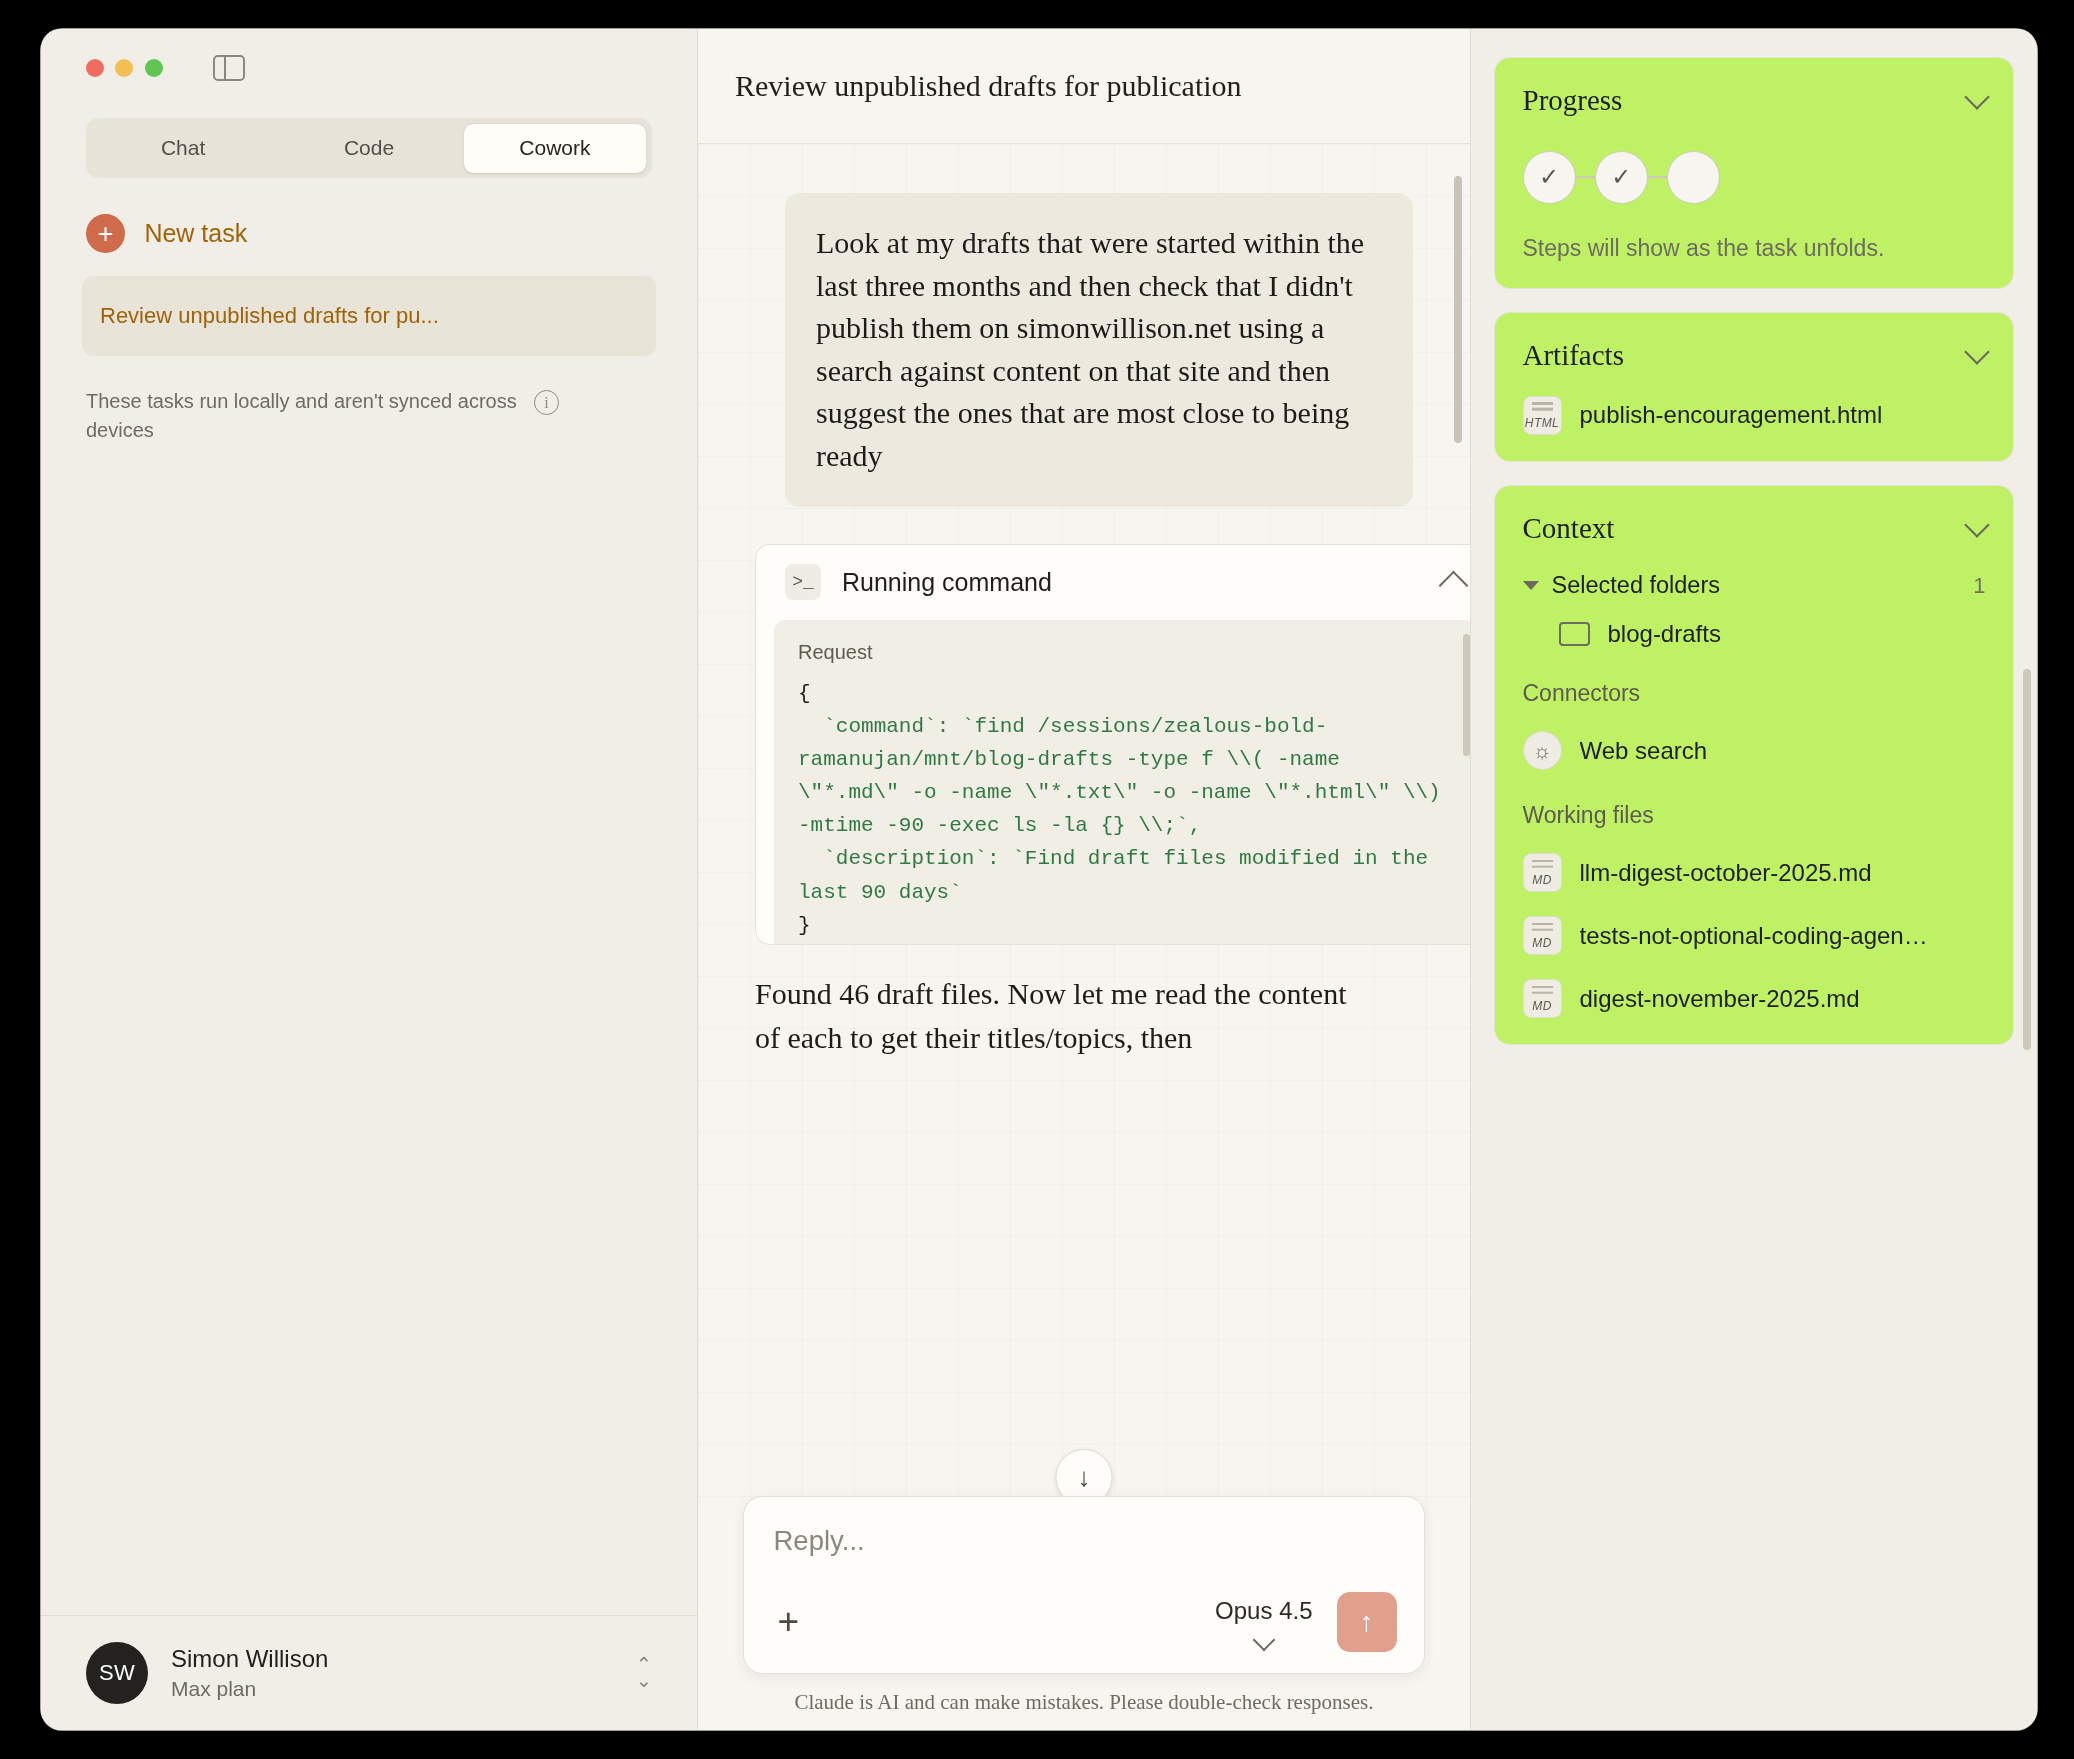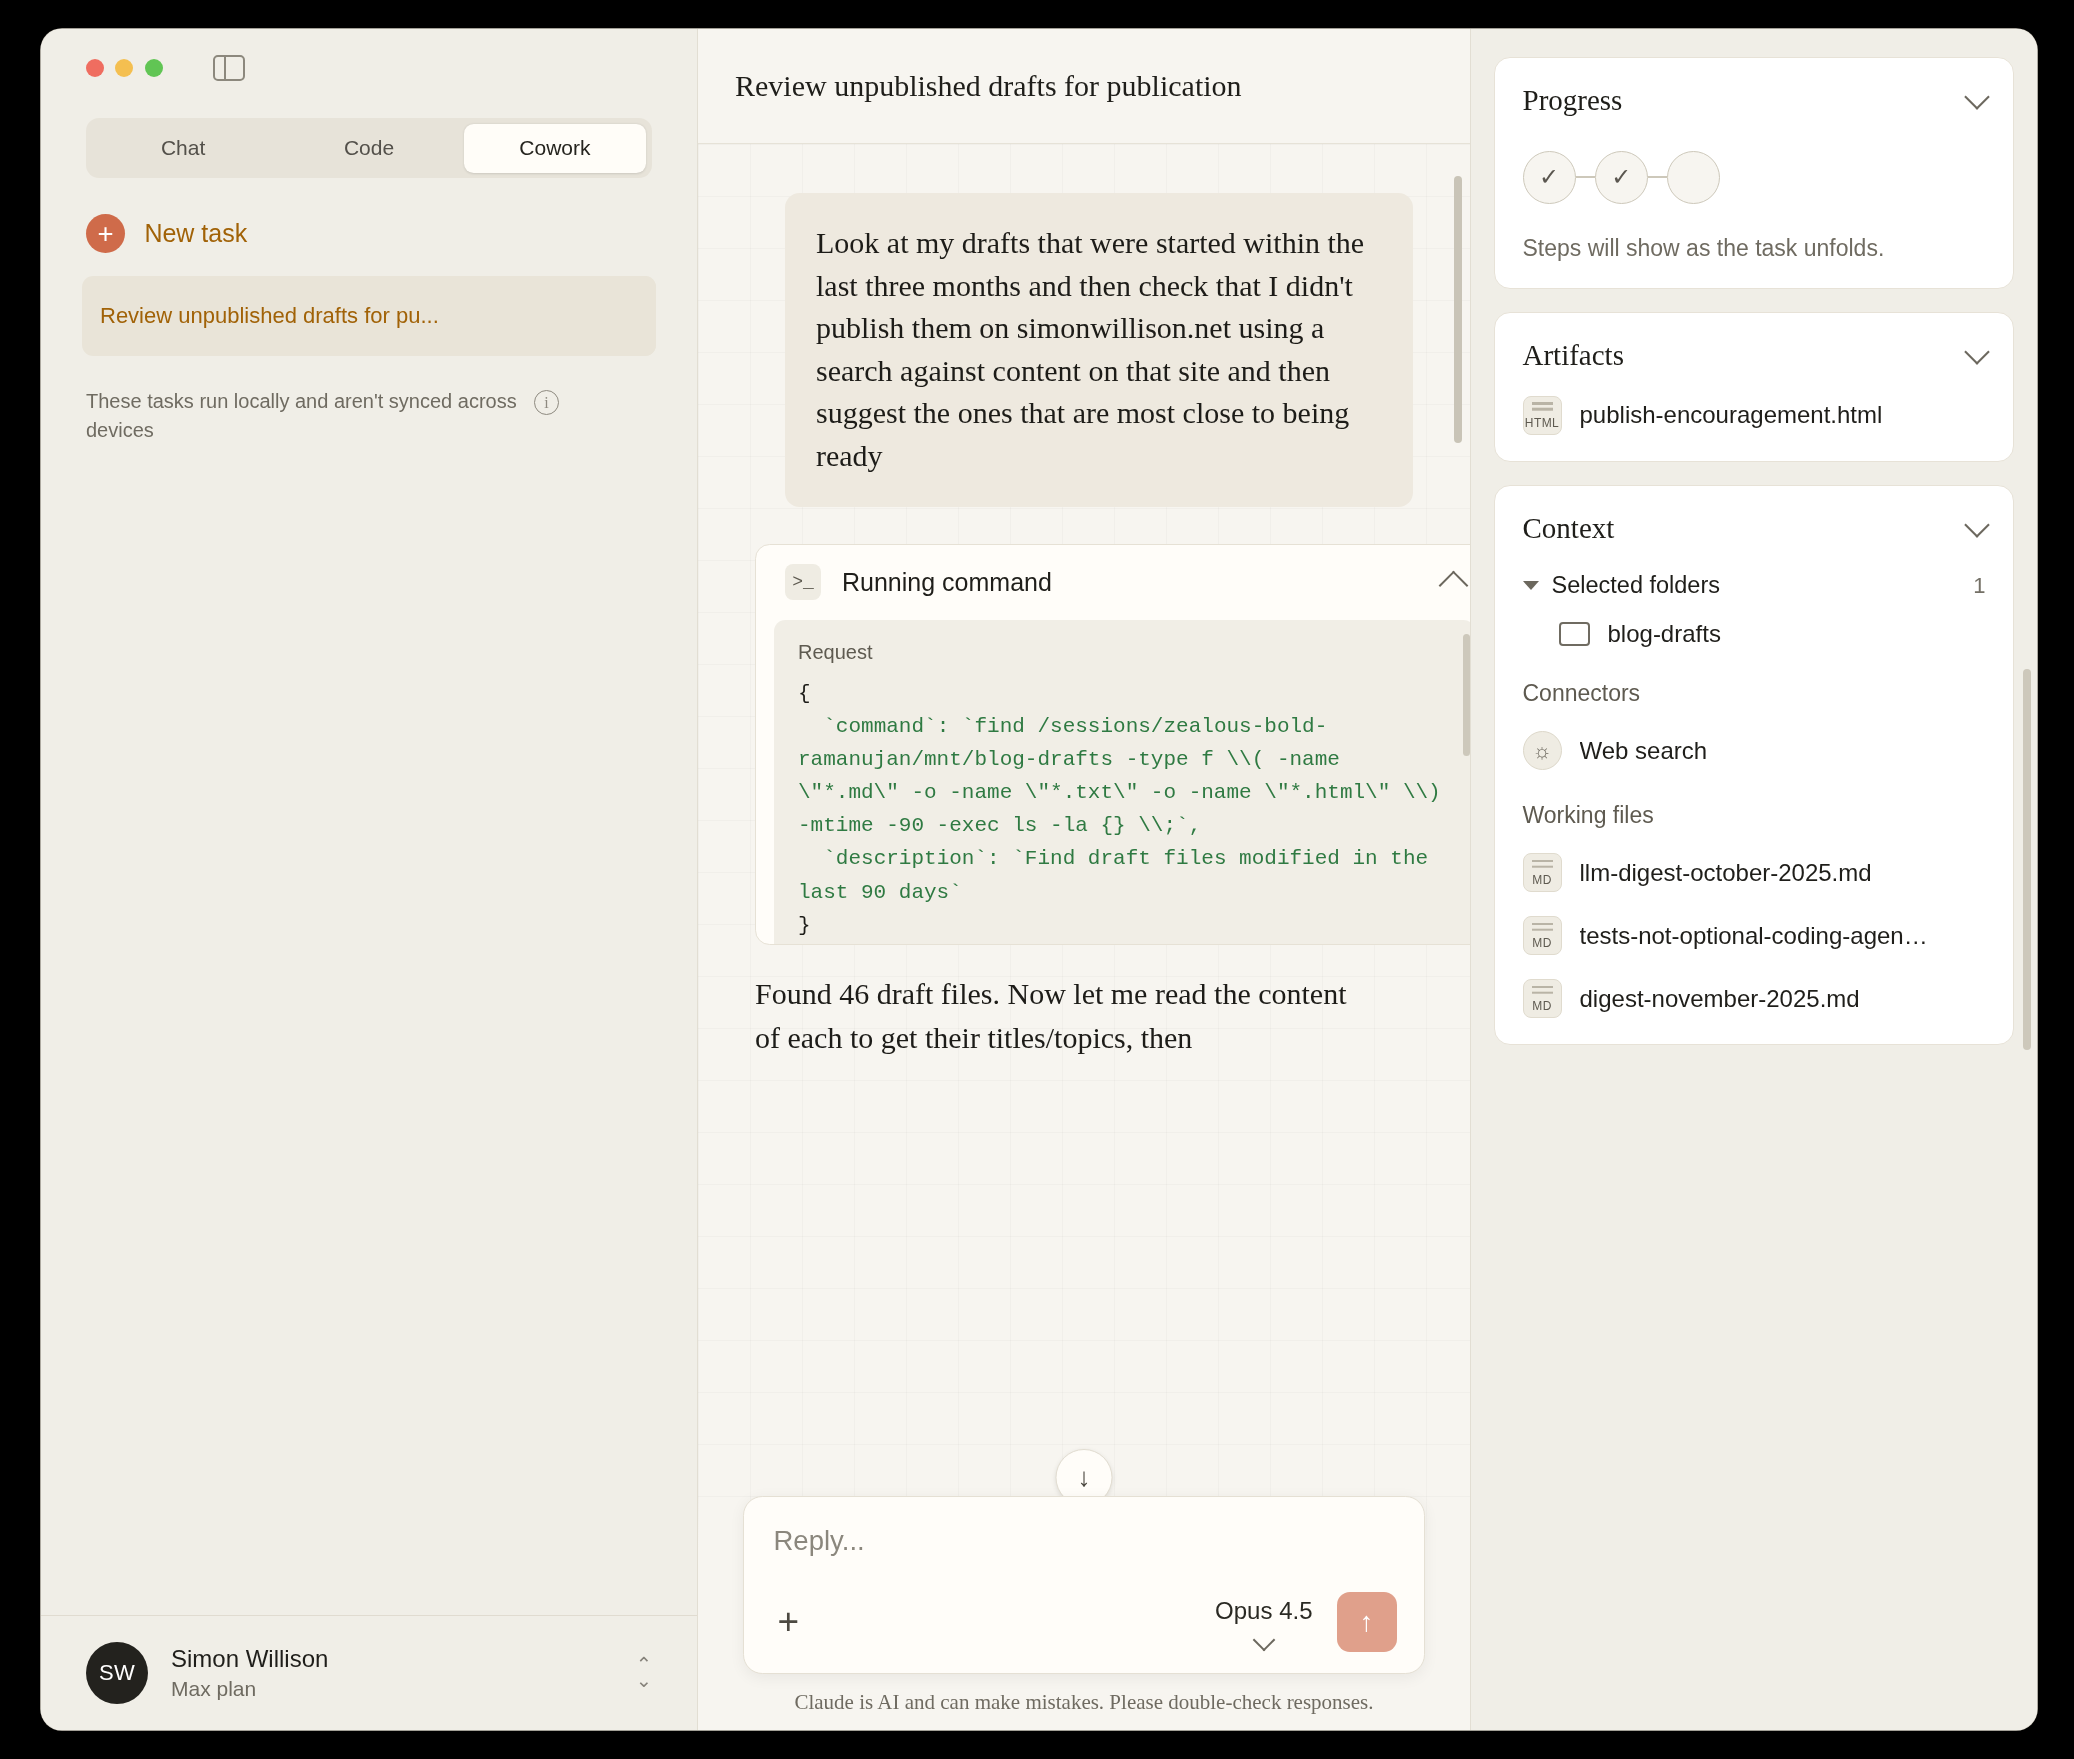--- a/index.html
+++ b/index.html
@@ -394,21 +394,21 @@
     width: 567px;
     background: #f0eee7;
     border-left: 0.8px solid #e2ded3;
     padding: 27.5px 23px;
     display: flex;
     flex-direction: column;
     gap: 23px;
     position: relative;
   }
   .card {
-    background: #ffffff;
+    background: #bef264;
     border: 0.8px solid #e7e2d7;
     border-radius: 16px;
     padding: 26px 27.5px;
   }
   .card-head {
     display: flex;
     align-items: center;
   }
   .card-title {
     font-family: "Liberation Serif", serif;
@@ -455,20 +455,21 @@
     border-radius: 8px;
     background: #efece3;
     border: 0.8px solid #e0dbce;
     color: #5e5a50;
     font-size: 12px;
     display: flex; align-items: flex-end; justify-content: center;
     padding-bottom: 4px;
     font-family: "Liberation Sans", sans-serif;
     letter-spacing: 0.4px;
     position: relative;
+    font-style: italic;
   }
   .file-icon::before {
     content: "";
     position: absolute;
     top: 5.7px; left: 8px; right: 8px; height: 2.4px;
     background: #b9b4a6;
     box-shadow: 0 5.7px 0 #b9b4a6;
   }
   .file-name {
     font-size: 24px;

